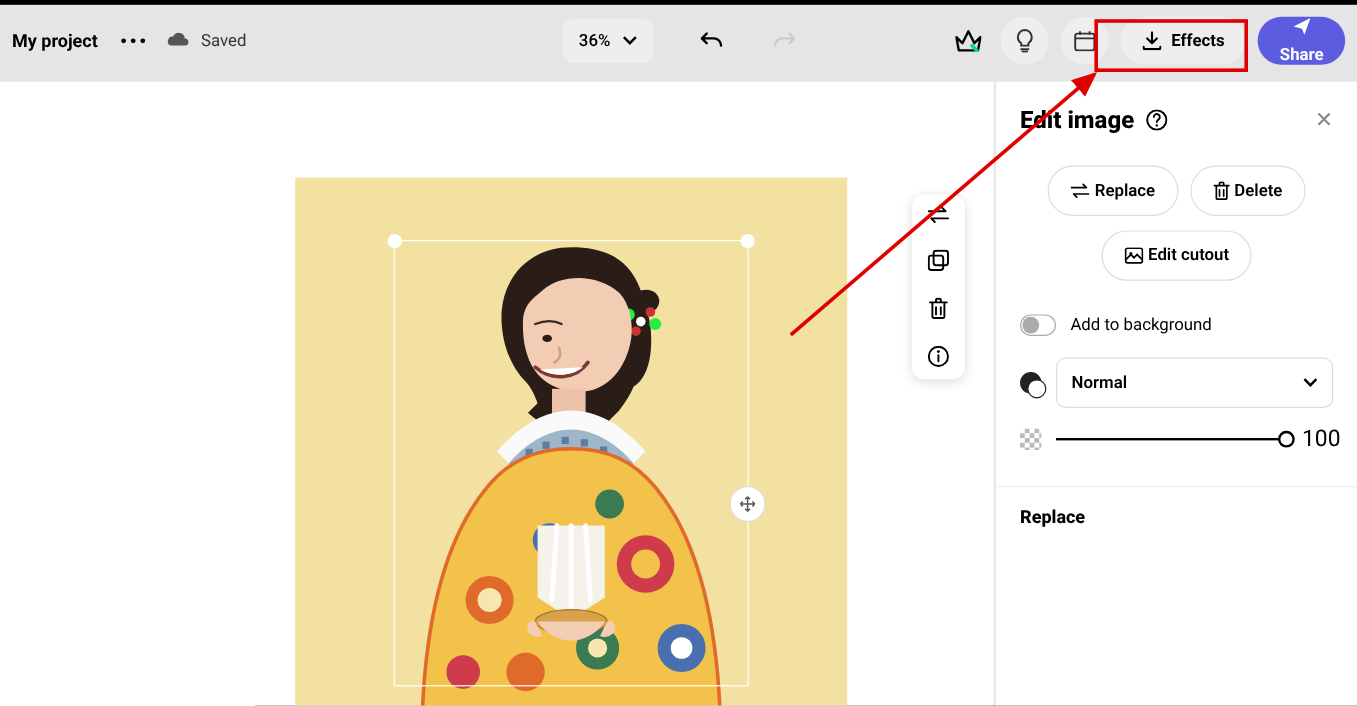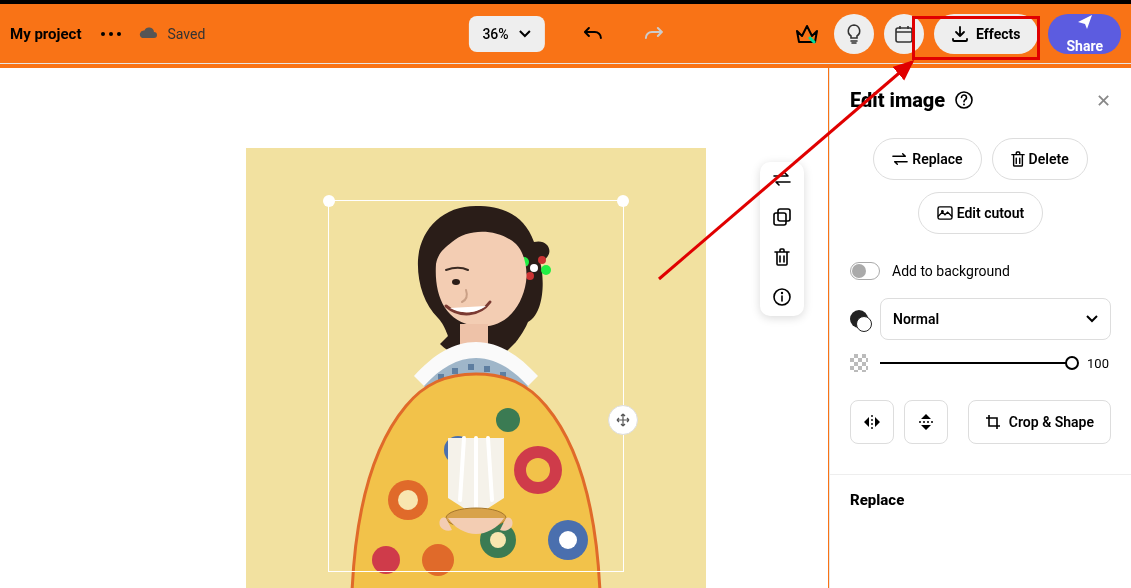--- a/index.html
+++ b/index.html
@@ -1,17 +1,17 @@
 <!DOCTYPE html>
 <html><head>
 <meta charset="utf-8">
 <style>
   * { box-sizing: border-box; margin: 0; padding: 0; font-family: -apple-system, BlinkMacSystemFont, "Segoe UI", Roboto, Arial, sans-serif; }
   body { width:1131px; height:588px; background:#000; overflow:hidden; }
-  .app { width:1131px; height:584px; background:#f97316; margin-top:4px; position:relative; }
+  .app { width:1131px; height:584px; background:#e5e5e5; margin-top:4px; position:relative; }
   .topbar { height:60px; display:flex; align-items:center; padding:0 10px; border-bottom:1px solid #e6e6e6; }
   .title { font-weight:700; font-size:15px; margin-left:0px; }
   .dots { margin-left:20px; display:flex; gap:4px; }
   .dots span { width:4px;height:4px;border-radius:50%;background:#000;display:inline-block;}
   .saved { display:flex; align-items:center; margin-left:18px; gap:8px; font-size:14px; color:#333;}
   .cloud-icon { color:#555; }
   .center-group { position:absolute; left:50%; transform:translateX(-50%); display:flex; align-items:center; gap:39px;}
   .zoom-chip { background:#eee; border-radius:8px; height:36px; padding:0 14px; display:flex; align-items:center; font-size:14px; font-weight:500; gap:10px;}
   .undo, .redo { font-size:18px; color:#000; }
   .redo { color:#bbb; }
@@ -39,21 +39,21 @@
   .toggle { width:30px; height:18px; border-radius:9px; border:1px solid #aaa; position:relative;}
   .toggle::after{content:"";position:absolute;left:1px;top:1px;width:14px;height:14px;border-radius:50%;background:#aaa;}
   .blend-row { display:flex; align-items:center; gap:12px; margin-bottom:14px;}
   .blend-icon { width:18px;height:18px;border-radius:50%;background:#222;position:relative;}
   .blend-icon::after{content:"";position:absolute;left:6px;top:6px;width:14px;height:14px;border-radius:50%;background:#fff;border:1px solid #222;}
   .select { flex:1; border:1px solid #ddd; border-radius:8px; height:42px; display:flex; align-items:center; padding:12px 12px; font-weight:600; font-size:14px; justify-content:space-between;}
   .opacity-row{ display:flex; align-items:center; gap:12px; margin-bottom:28px;}
   .opacity-icon{width:18px;height:18px;background:repeating-conic-gradient(#bbb 0 25%, #fff 0 50%) 0 0/8px 8px; border-radius:3px;}
   .slider{ flex:1; height:2px; background:#000; position:relative;}
   .slider-knob{ position:absolute; right:-6px; top:-6px; width:14px;height:14px;border:2px solid #000;border-radius:50%;background:#fff;}
-  .opacity-val{ font-size:13px; width:26px; text-align:center;}
+  .opacity-val{ font-size:19px; width:26px; text-align:left;}
   .tool-row{ display:flex; gap:10px; margin-bottom:30px;}
   .sq-btn{ width:44px;height:44px;border:1px solid #ddd;border-radius:8px;display:flex;align-items:center;justify-content:center;}
   .crop-btn{ margin-left:auto; border:1px solid #ddd;border-radius:8px;height:44px;padding:0 16px;display:flex;align-items:center;gap:8px;font-weight:600;font-size:14px;}
   .divider{ height:1px;background:#eee;margin:0 -20px 16px -20px;}
   .effects-title{ font-weight:800; font-size:15px;}
   svg { display:block; }
   .arrow-annot{ position:absolute; z-index:49; pointer-events:none;}
 </style>
 </head>
 <body>
@@ -299,38 +299,18 @@
     </div>
 
     <div class="opacity-row">
       <div class="opacity-icon"></div>
       <div class="slider">
           <div class="slider-knob"></div>
         </div>
       <div class="opacity-val">100</div>
     </div>
 
-    <div class="tool-row">
-      <div class="sq-btn">
-        <svg width="18" height="16" viewBox="0 0 18 16">
-            <path d="M9 1v14" stroke="#000" stroke-width="1.4" stroke-dasharray="2 2"></path>
-            <path d="M6 3L1 8l5 5zM12 3l5 5-5 5z" fill="#000"></path>
-          </svg>
-      </div>
-      <div class="sq-btn">
-        <svg width="16" height="18" viewBox="0 0 16 18">
-            <path d="M1 9h14" stroke="#000" stroke-width="1.4" stroke-dasharray="2 2"></path>
-            <path d="M3 6l5-5 5 5zM3 12l5 5 5-5z" fill="#000"></path>
-          </svg>
-      </div>
-      <div class="crop-btn">
-        <svg width="16" height="16" viewBox="0 0 16 16">
-            <path d="M4 1v11h11M1 4h11v11" stroke="#000" stroke-width="1.6" fill="none"></path>
-          </svg>
-        <span>Crop &amp; Shape</span>
-      </div>
-    </div>
 
     <div class="divider"></div>
     <div class="effects-title">Replace</div>
   </div>
 
 </div>
 
 </body></html>

